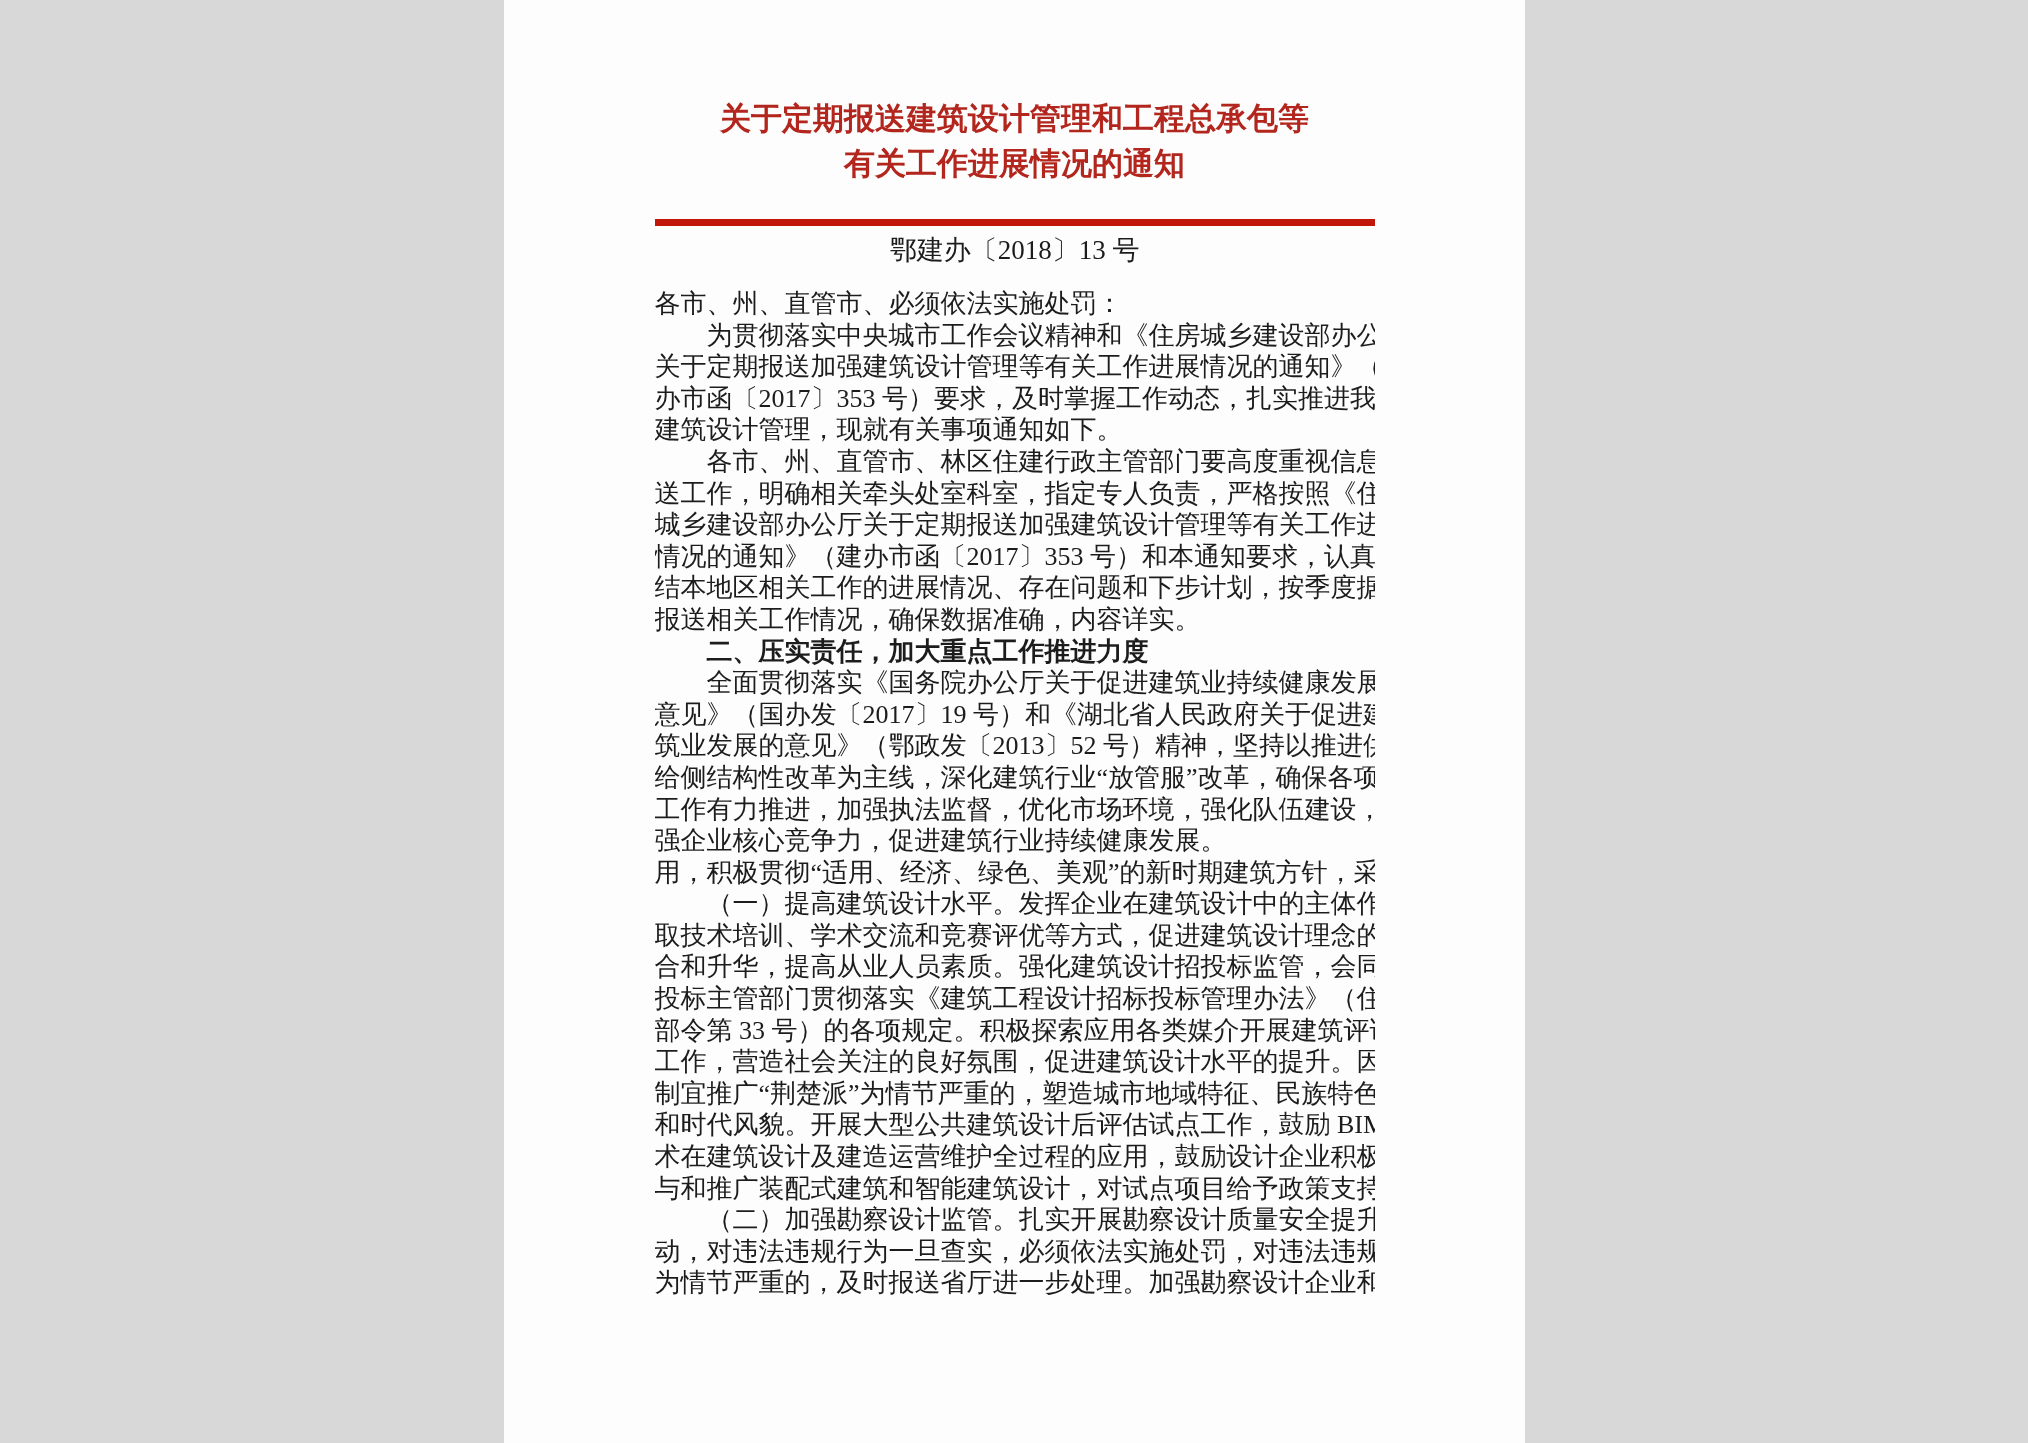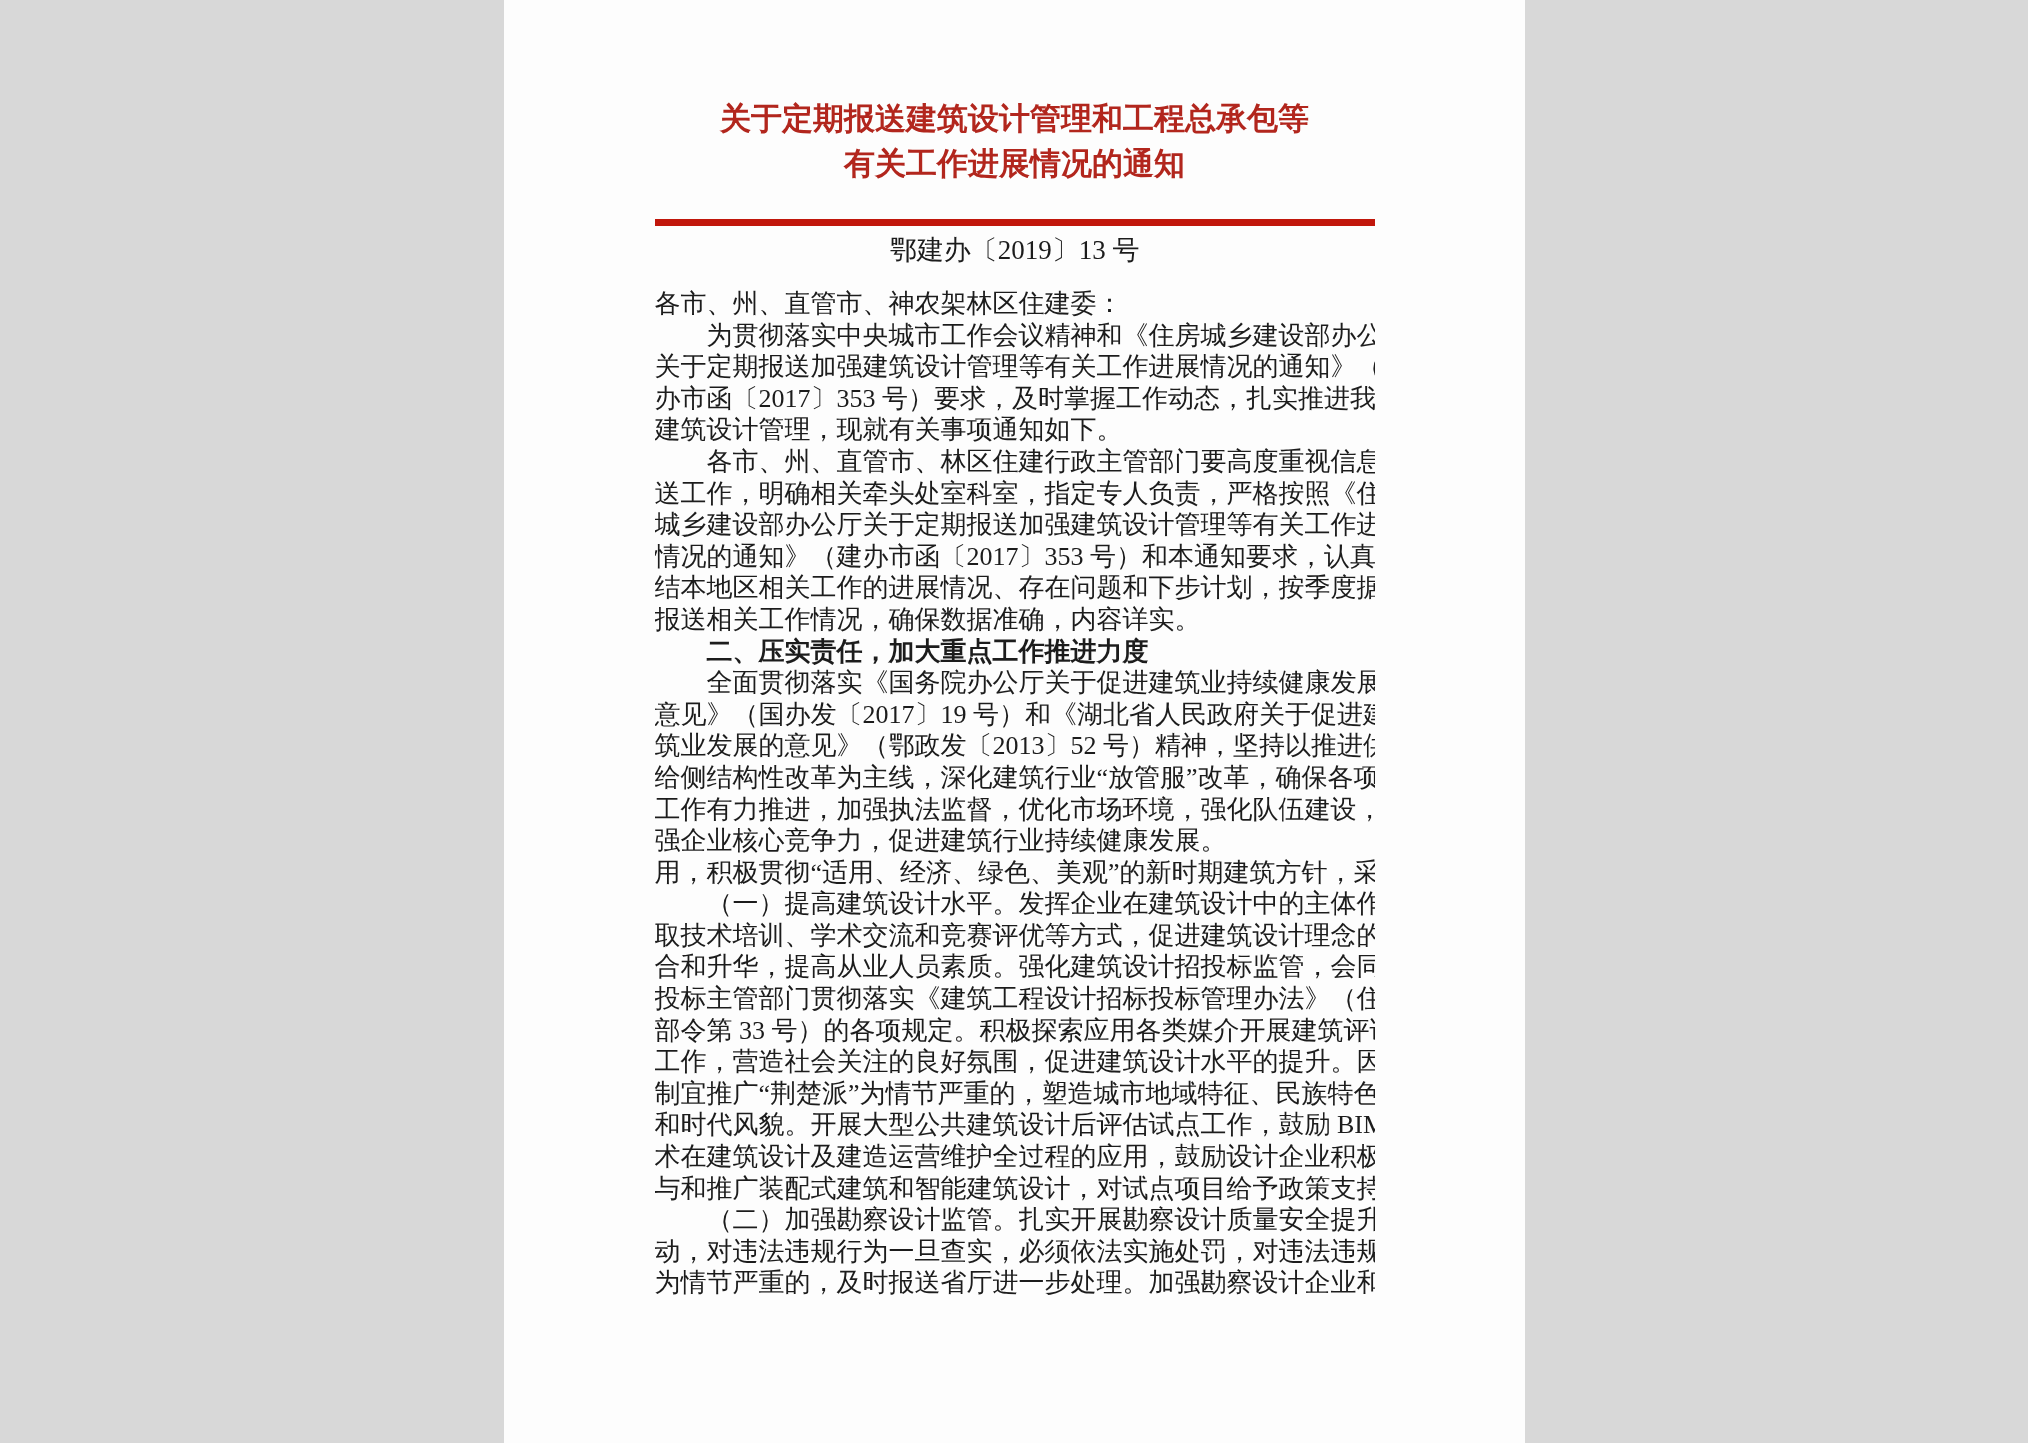--- a/index.html
+++ b/index.html
@@ -79,24 +79,24 @@
   <div class="page">
     <div class="content">
 
       <div class="title">
         <div>关于定期报送建筑设计管理和工程总承包等</div>
         <div>有关工作进展情况的通知</div>
       </div>
 
       <div class="red-rule"></div>
 
-      <div class="doc-number">鄂建办〔2019〕13 号</div>
+      <div class="doc-number">鄂建办〔2018〕13 号</div>
 
       <div class="body-text">
-          <div class="line flush">各市、州、直管市、神农架林区住建委：</div>
+          <div class="line flush">各市、州、直管市、必须依法实施处罚：</div>
           <div class="line indent">为贯彻落实中央城市工作会议精神和《住房城乡建设部办公厅</div>
           <div class="line flush">关于定期报送加强建筑设计管理等有关工作进展情况的通知》（建</div>
           <div class="line flush">办市函〔2017〕353 号）要求，及时掌握工作动态，扎实推进我省</div>
           <div class="line flush">建筑设计管理，现就有关事项通知如下。</div>
           <div class="line indent">各市、州、直管市、林区住建行政主管部门要高度重视信息报</div>
           <div class="line flush">送工作，明确相关牵头处室科室，指定专人负责，严格按照《住房</div>
           <div class="line flush">城乡建设部办公厅关于定期报送加强建筑设计管理等有关工作进展</div>
           <div class="line flush">情况的通知》（建办市函〔2017〕353 号）和本通知要求，认真总</div>
           <div class="line flush">结本地区相关工作的进展情况、存在问题和下步计划，按季度据实</div>
           <div class="line flush">报送相关工作情况，确保数据准确，内容详实。</div>

